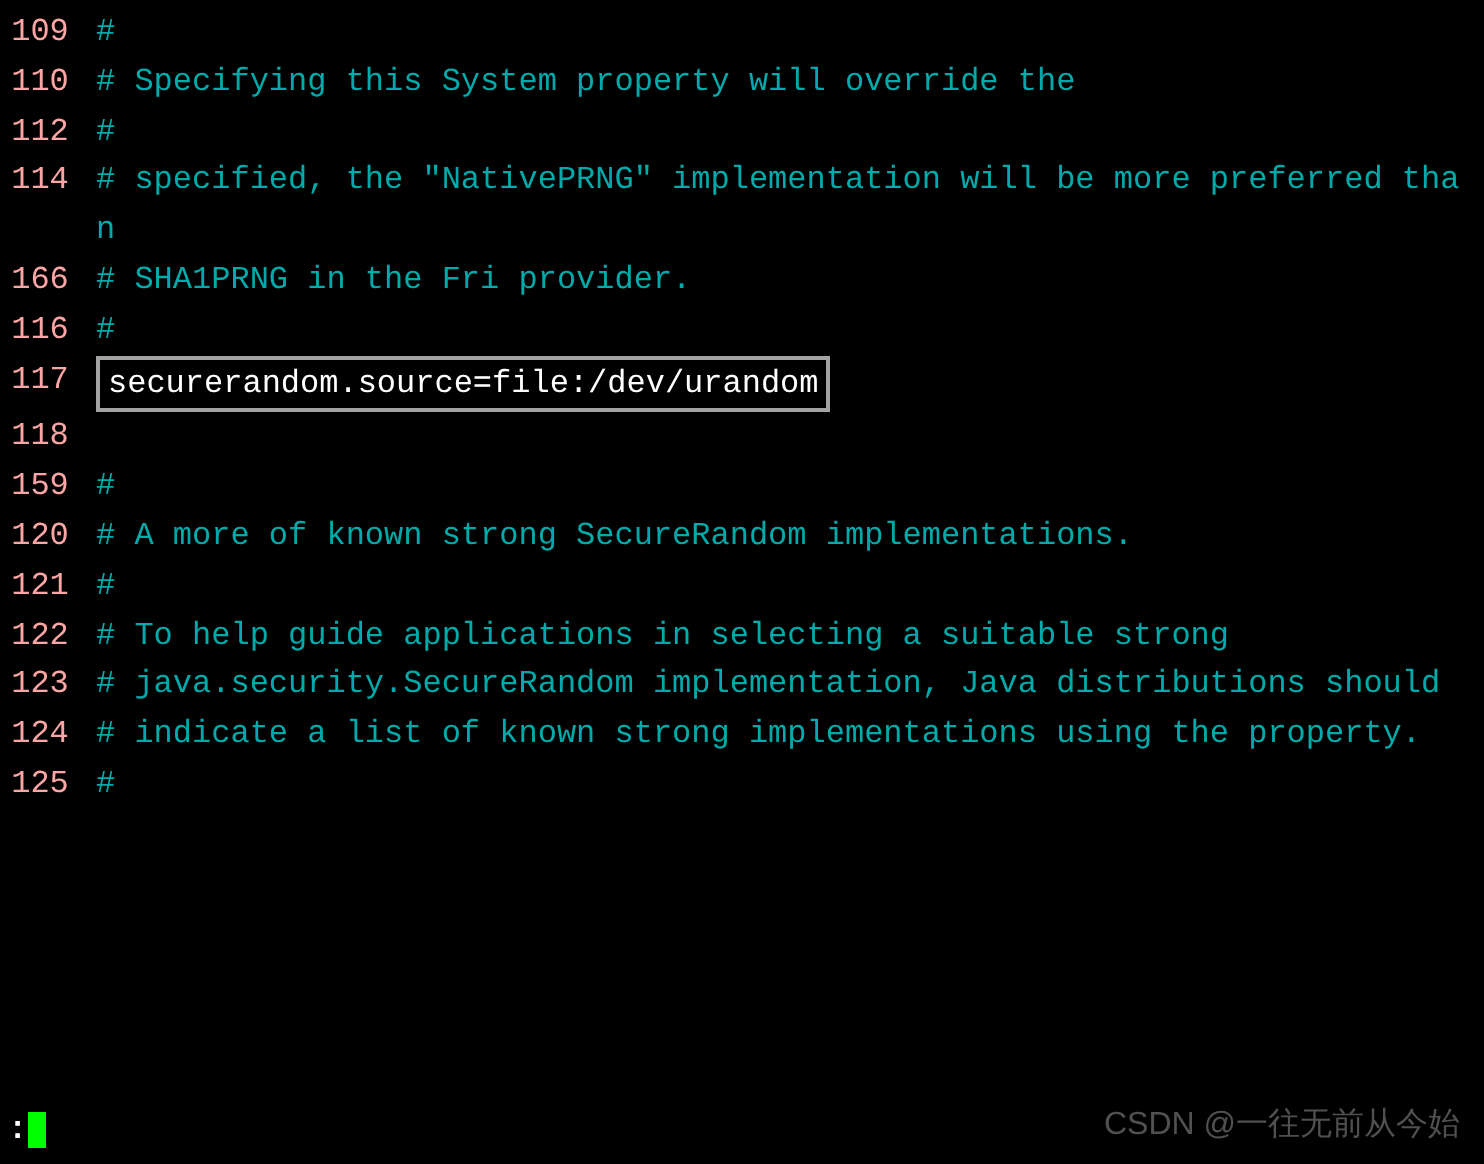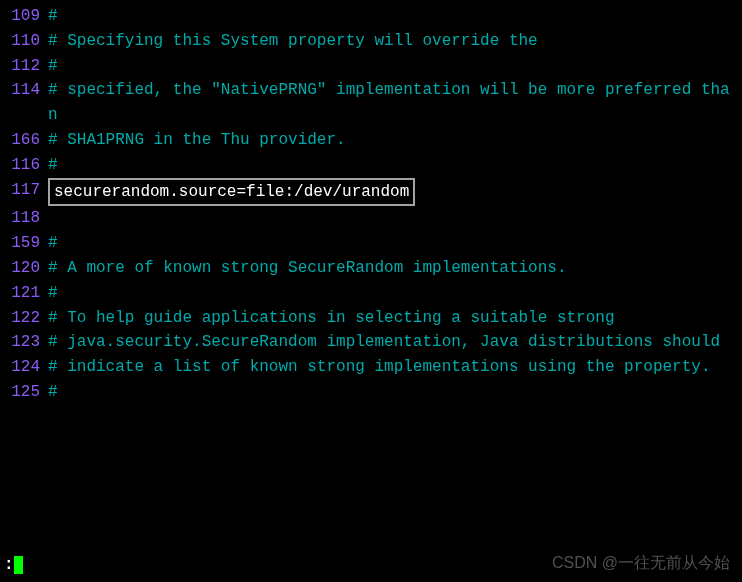--- a/index.html
+++ b/index.html
@@ -20,23 +20,23 @@
     }
     .editor {
       display: flex;
       flex-direction: column;
     }
     .line {
       display: flex;
       align-items: flex-start;
     }
     .gutter {
-      color: #8b5cf6;
+      color: #fca5a5;
       width: 48px;
-      text-align: right;
+      text-align: center;
       padding-right: 8px;
       flex-shrink: 0;
       user-select: none;
     }
     .content {
       color: #00aaaa;
       flex: 1;
       padding-right: 10px;
       word-break: break-all;
     }
@@ -87,21 +87,21 @@
   <div class="line">
     <span class="gutter">112</span>
     <span class="content">#</span>
   </div>
   <div class="line">
     <span class="gutter">114</span>
     <span class="content"># specified, the "NativePRNG" implementation will be more preferred than</span>
   </div>
   <div class="line">
     <span class="gutter">166</span>
-    <span class="content"># SHA1PRNG in the Thu provider.</span>
+    <span class="content"># SHA1PRNG in the Fri provider.</span>
   </div>
   <div class="line">
     <span class="gutter">116</span>
     <span class="content">#</span>
   </div>
   <div class="line highlight-line">
     <span class="gutter">117</span>
     <span class="content"><span class="highlight-box">securerandom.source=file:/dev/urandom</span></span>
   </div>
   <div class="line">

